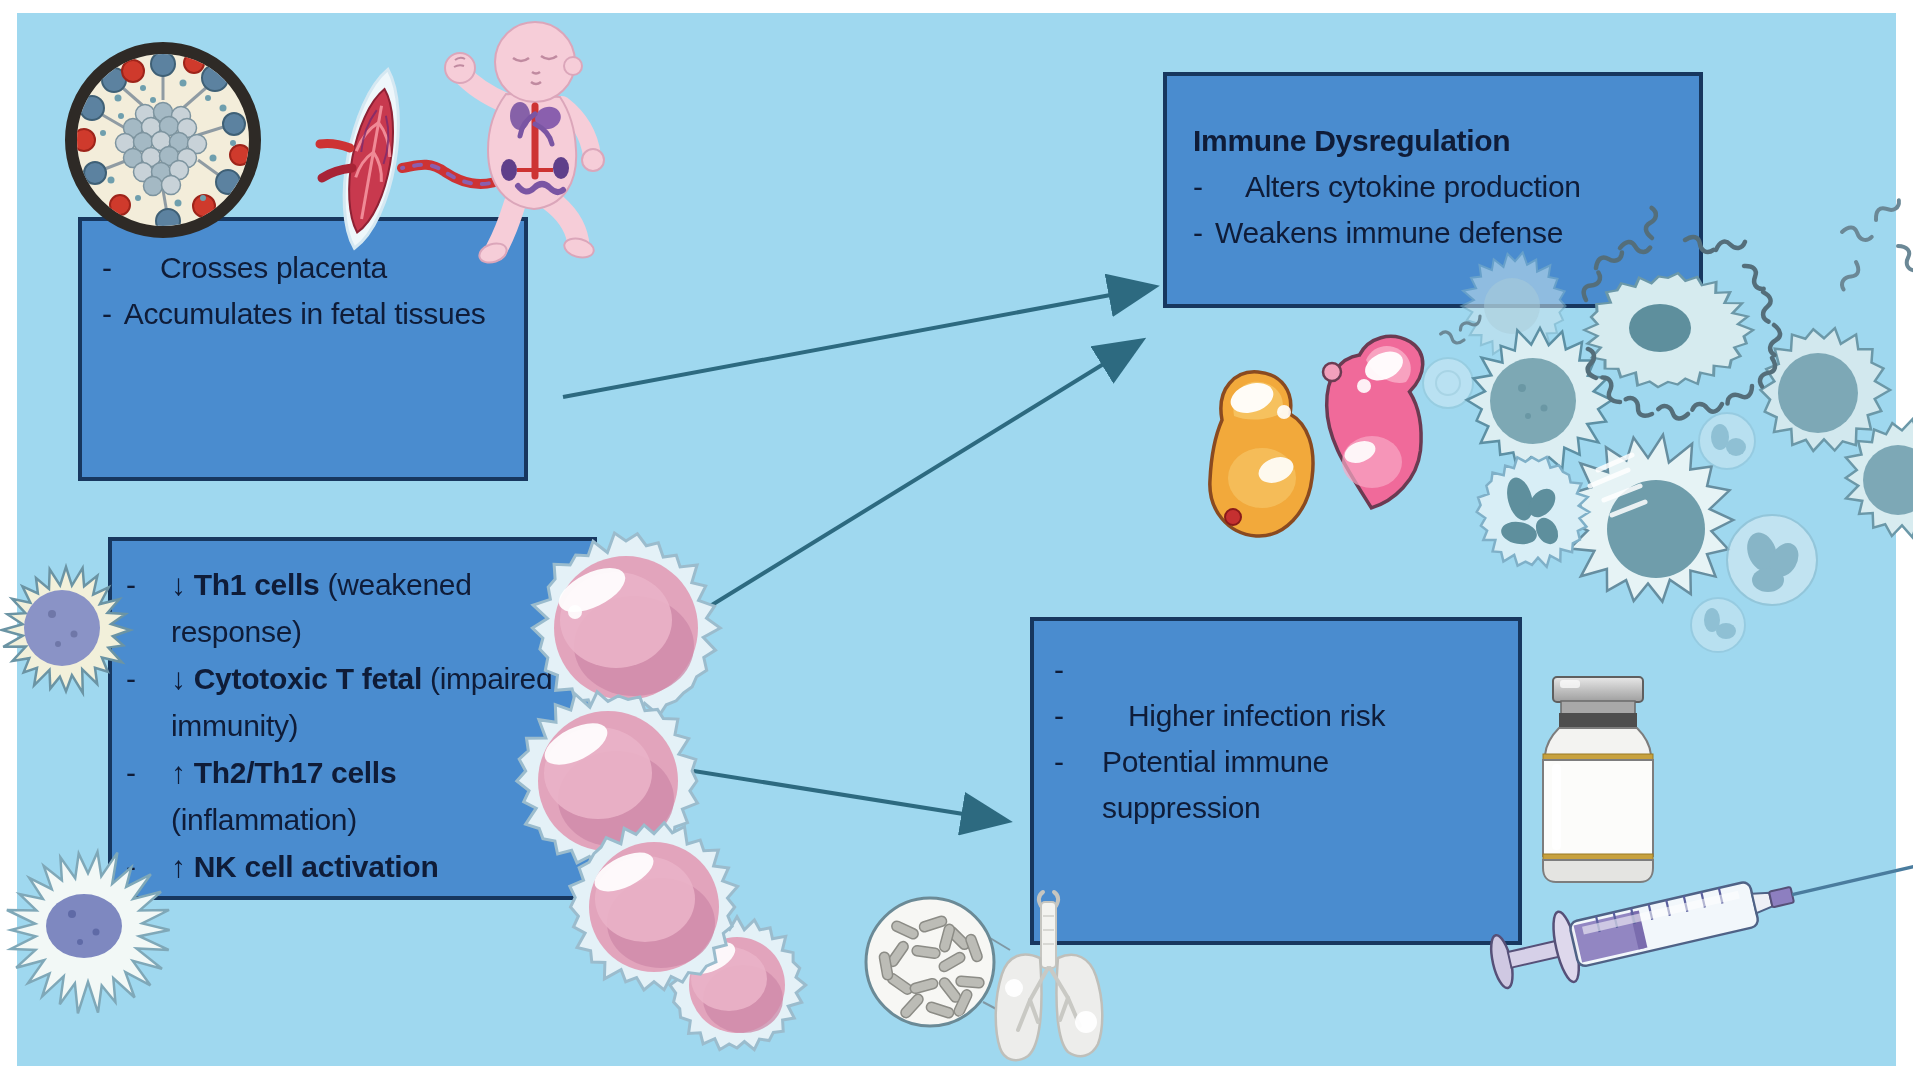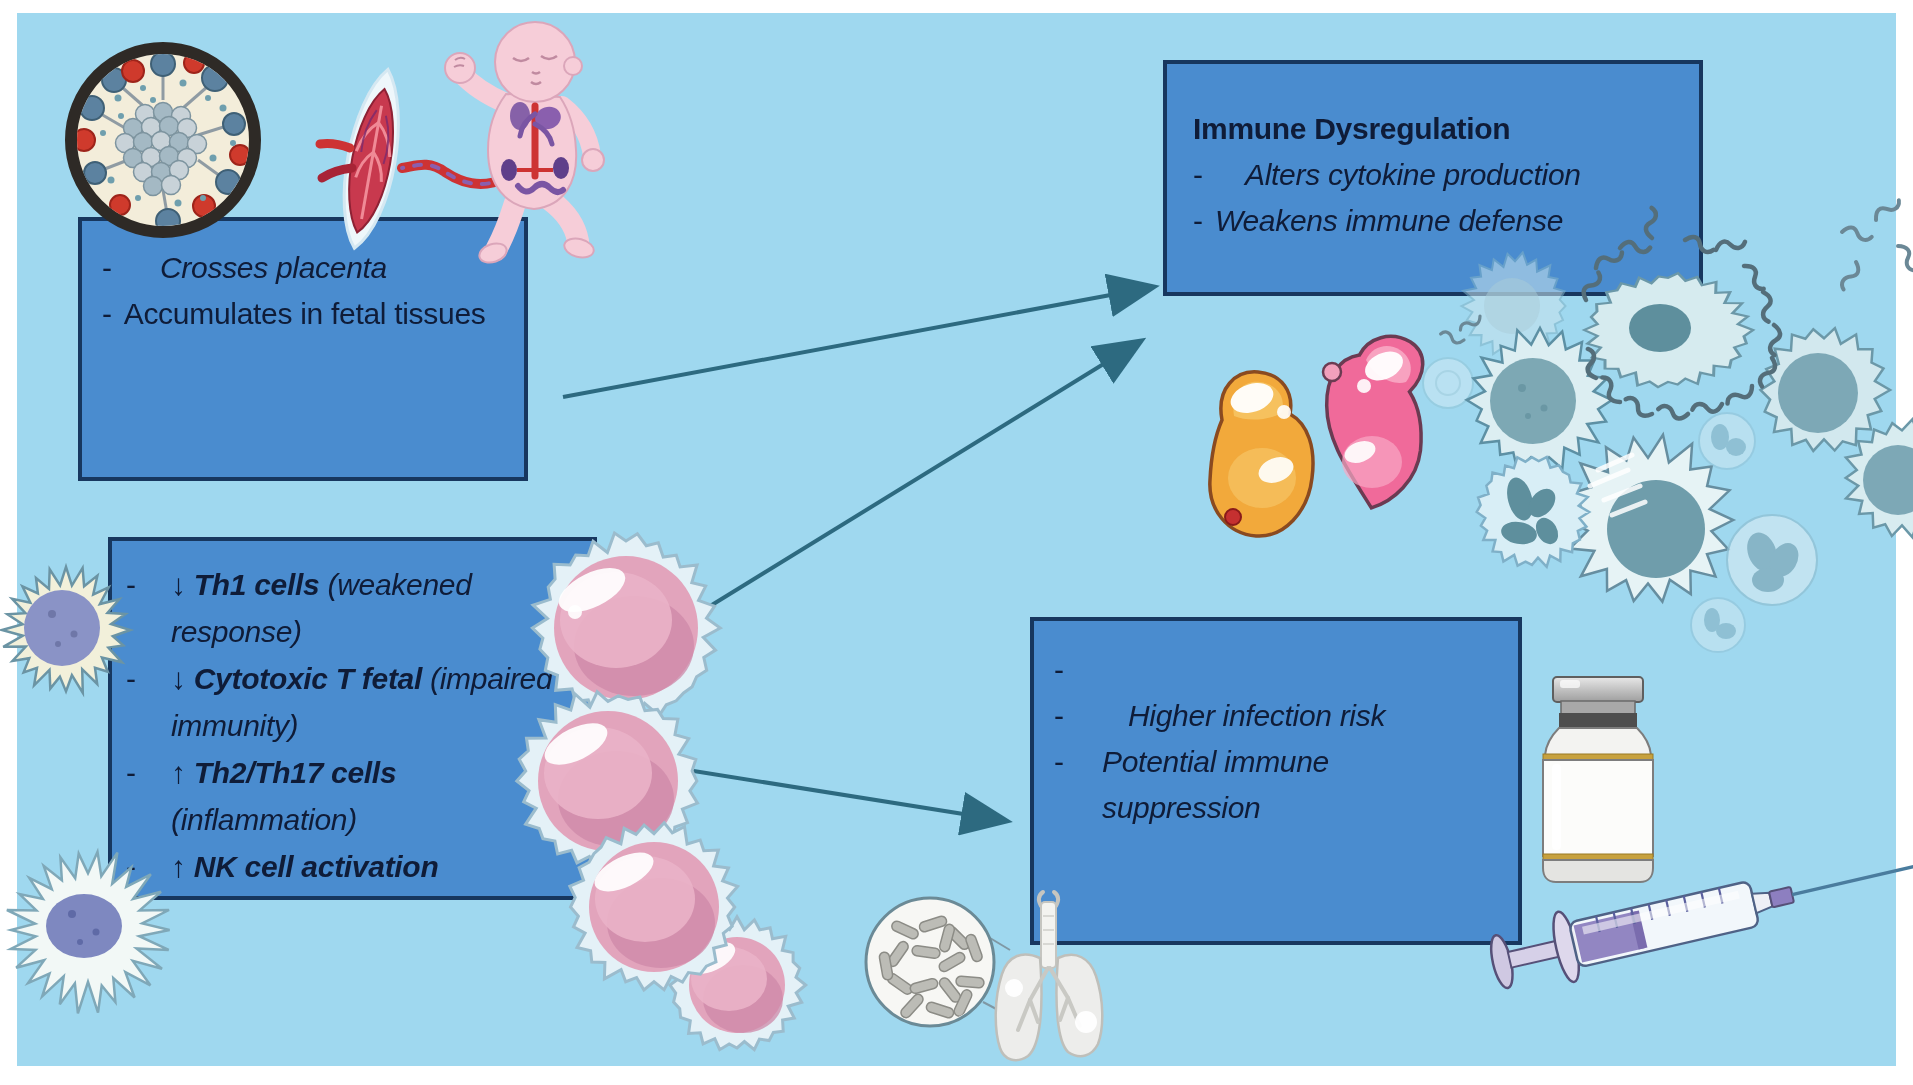--- a/index.html
+++ b/index.html
@@ -5,26 +5,26 @@
   html,body{margin:0;padding:0;}
   .canvas{position:relative;width:1913px;height:1085px;background:#ffffff;
           font-family:"Liberation Sans","DejaVu Sans",sans-serif;overflow:hidden;}
   .panel{position:absolute;left:17px;top:13px;width:1879px;height:1053px;background:#9fd8ef;z-index:1;}
   .box{position:absolute;background:#4a8ccf;border:4px solid #17375f;color:#0f1c38;
        font-size:30px;line-height:46px;letter-spacing:-0.3px;z-index:2;box-sizing:border-box;}
   .box-title{font-weight:bold;}
   .row{display:flex;}
   .dcol58{flex:0 0 58px;} .dcol52{flex:0 0 52px;} .dcol45{flex:0 0 45px;}
   .dcol48{flex:0 0 48px;} .dcol22{flex:0 0 22px;}
-  .content{flex:1;font-style:italic;}
+  .content{flex:1;}
   .content-narrow{max-width:330px;}
   .indent26{margin-left:26px;}
   .inline-dash{margin-right:12px;}
   #box-pfas{left:78px;top:217px;width:450px;height:264px;padding:24px 10px 0 20px;}
-  #box-immune{left:1163px;top:60px;width:540px;height:236px;padding:42px 10px 0 26px;}
+  #box-immune{left:1163px;top:72px;width:540px;height:236px;padding:42px 10px 0 26px;}
   #box-cells{left:108px;top:537px;width:489px;height:363px;padding:20px 6px 0 14px;line-height:47px;}
   #box-health{left:1030px;top:617px;width:492px;height:328px;padding:26px 8px 0 20px;}
   svg.layer{position:absolute;left:0;top:0;z-index:3;pointer-events:none;}
   svg.layer.illus{z-index:4;}
   b{font-weight:bold;}
 </style>
 </head>
 <body>
 
 <div class="canvas">

